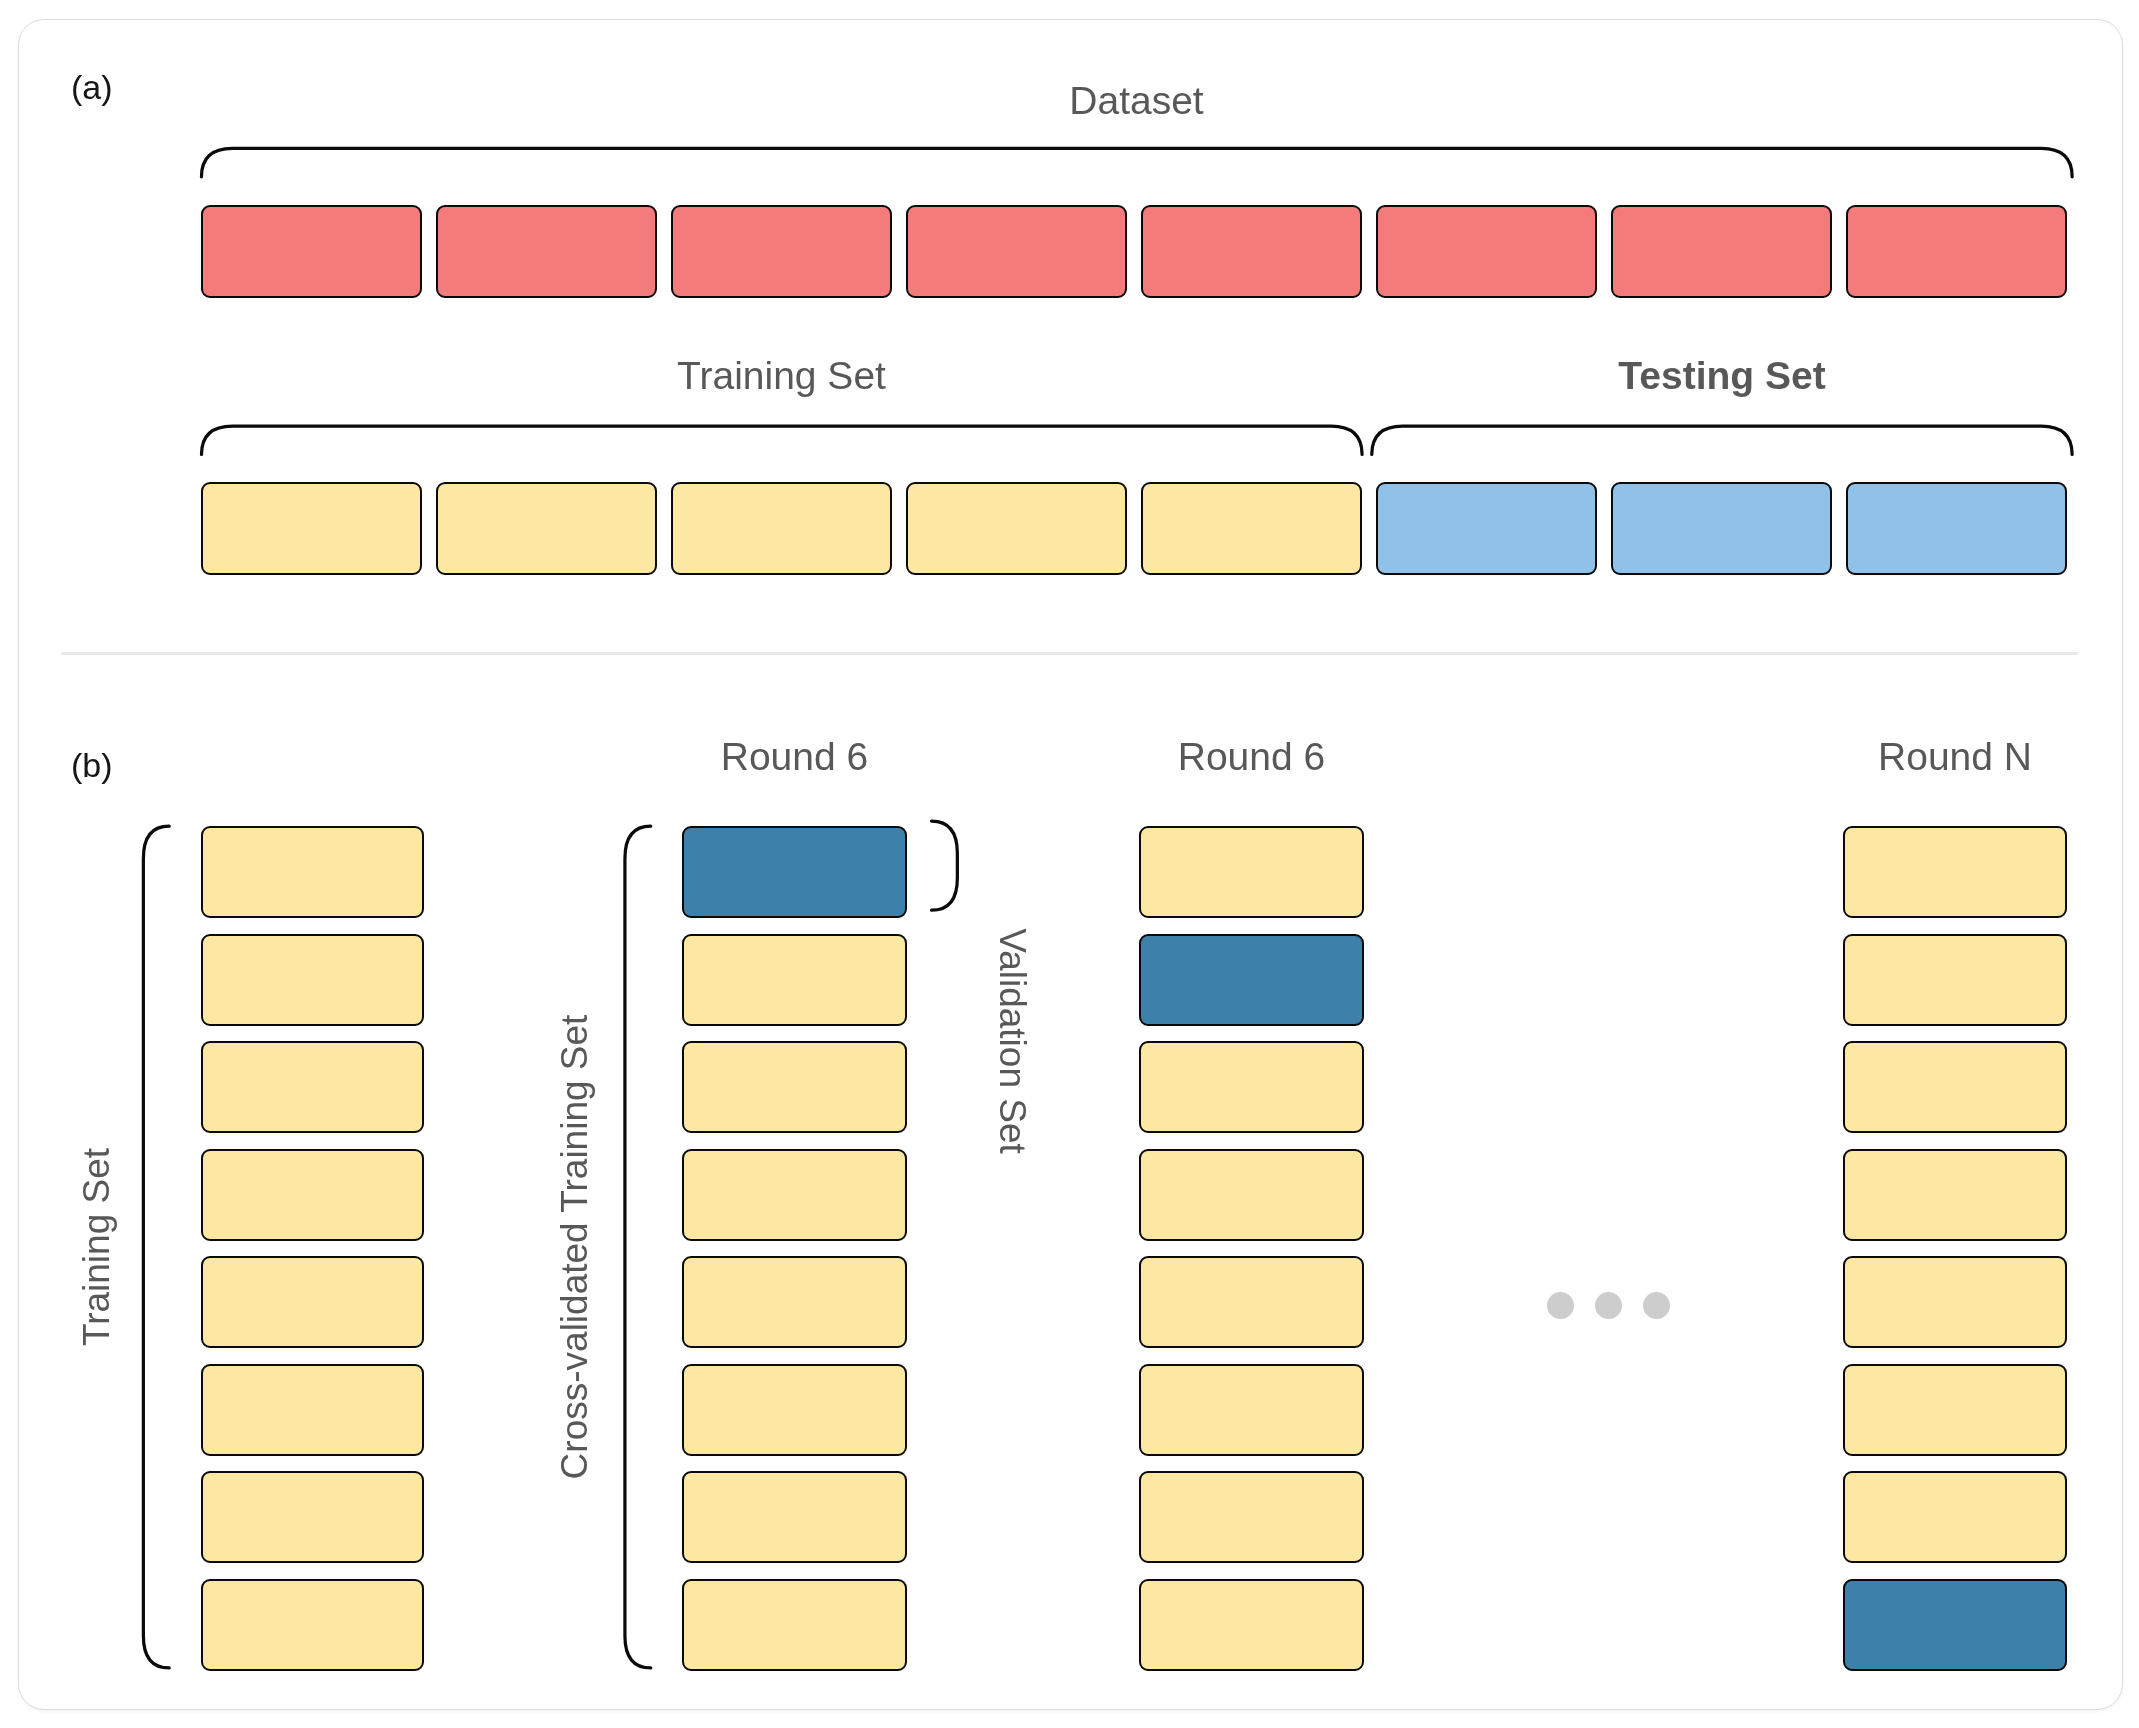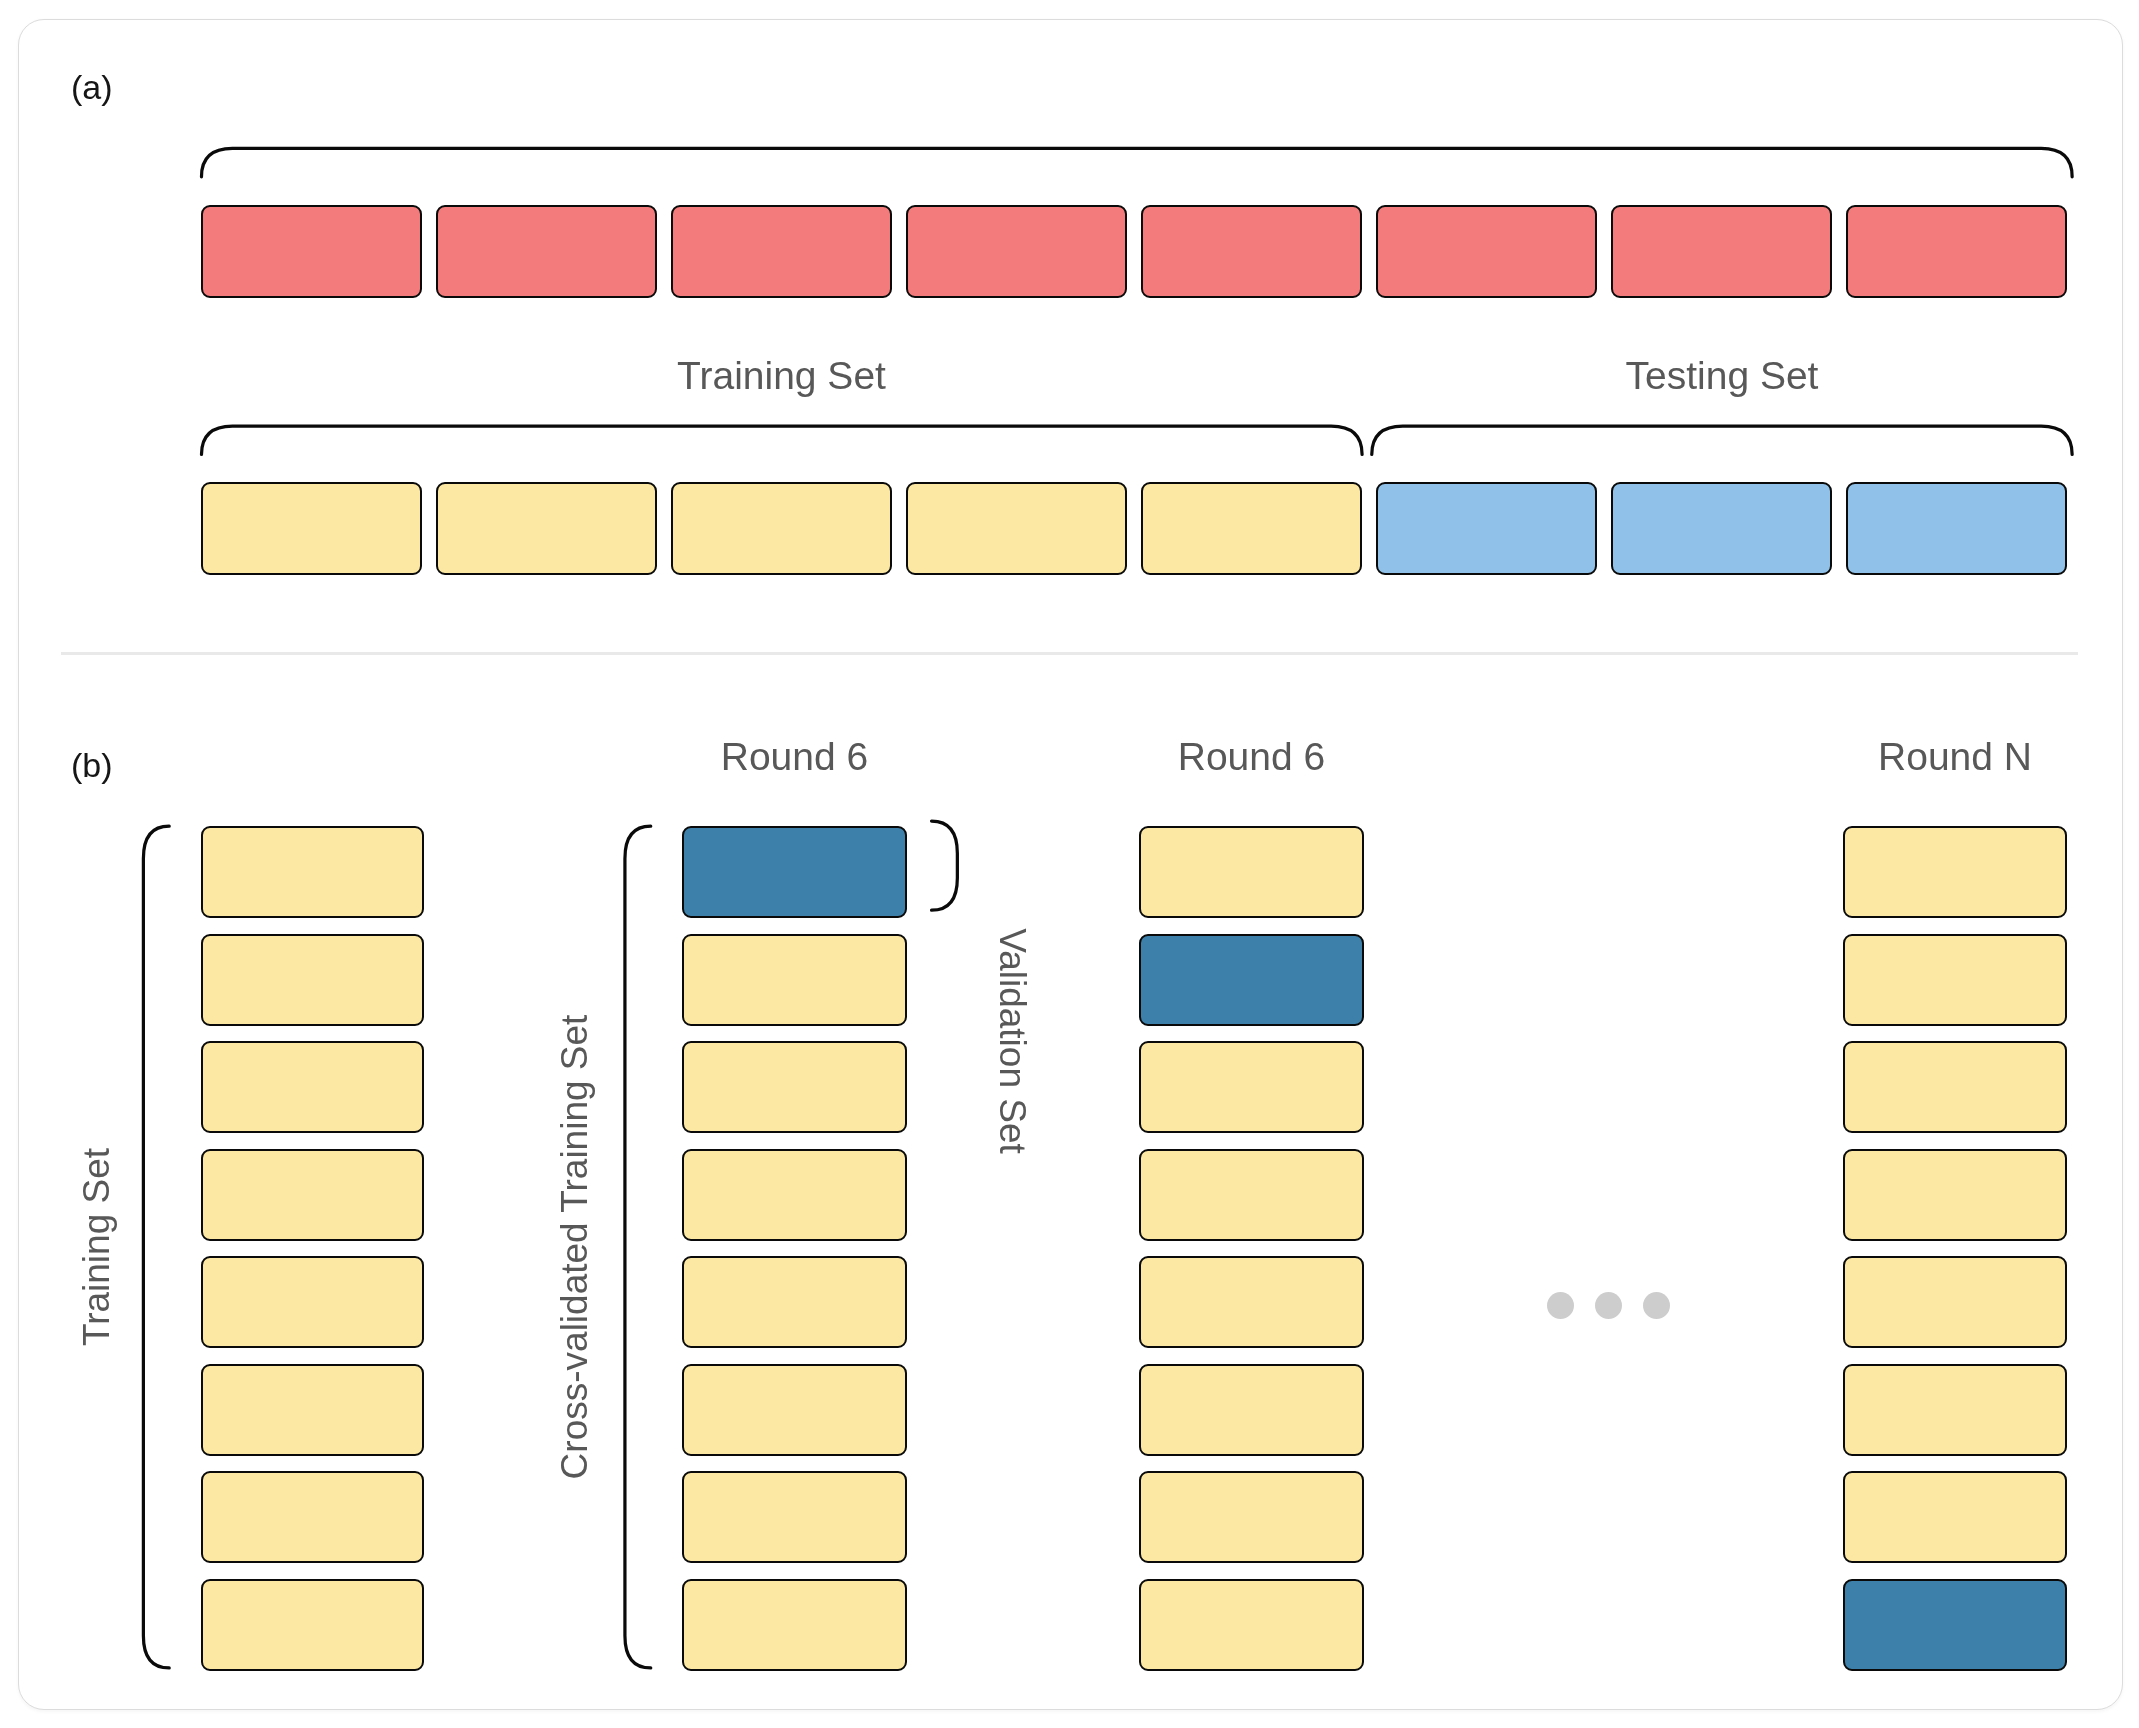--- a/index.html
+++ b/index.html
@@ -36,34 +36,35 @@
   svg.overlay path{fill:none;stroke:#0a0a0a;stroke-width:5px;stroke-linecap:round;}
 </style>
 </head>
 <body>
 
 <div class="stage">
   <div class="card"></div>
 
   <div class="abs panel-label" style="left:71px;top:68px;">(a)</div>
 
+  <div class="abs title g-label" style="left:201px;top:79px;width:1871px;">Dataset</div>
 
   <div class="abs row" style="left:201px;top:205px;">
       <div class="block" style="background: rgb(244, 123, 123);"></div>
       <div class="block" style="background: rgb(244, 123, 123);"></div>
       <div class="block" style="background: rgb(244, 123, 123);"></div>
       <div class="block" style="background: rgb(244, 123, 123);"></div>
       <div class="block" style="background: rgb(244, 123, 123);"></div>
       <div class="block" style="background: rgb(244, 123, 123);"></div>
       <div class="block" style="background: rgb(244, 123, 123);"></div>
       <div class="block" style="background: rgb(244, 123, 123);"></div>
     </div>
 
   <div class="abs title g-label" style="left:201px;top:354px;width:1161px;">Training Set</div>
-  <div class="abs title g-label" style="left:1372px;top:354px;width:700px;">Testing Set</div>
+  <div class="abs title g-label" style="left:1372px;top:354px;width:700px;font-weight:bold;">Testing Set</div>
 
   <div class="abs row" style="left:201px;top:482px;">
       <div class="block" style="background: rgb(252, 232, 162);"></div>
       <div class="block" style="background: rgb(252, 232, 162);"></div>
       <div class="block" style="background: rgb(252, 232, 162);"></div>
       <div class="block" style="background: rgb(252, 232, 162);"></div>
       <div class="block" style="background: rgb(252, 232, 162);"></div>
       <div class="block" style="background: rgb(144, 193, 232);"></div>
       <div class="block" style="background: rgb(144, 193, 232);"></div>
       <div class="block" style="background: rgb(144, 193, 232);"></div>

